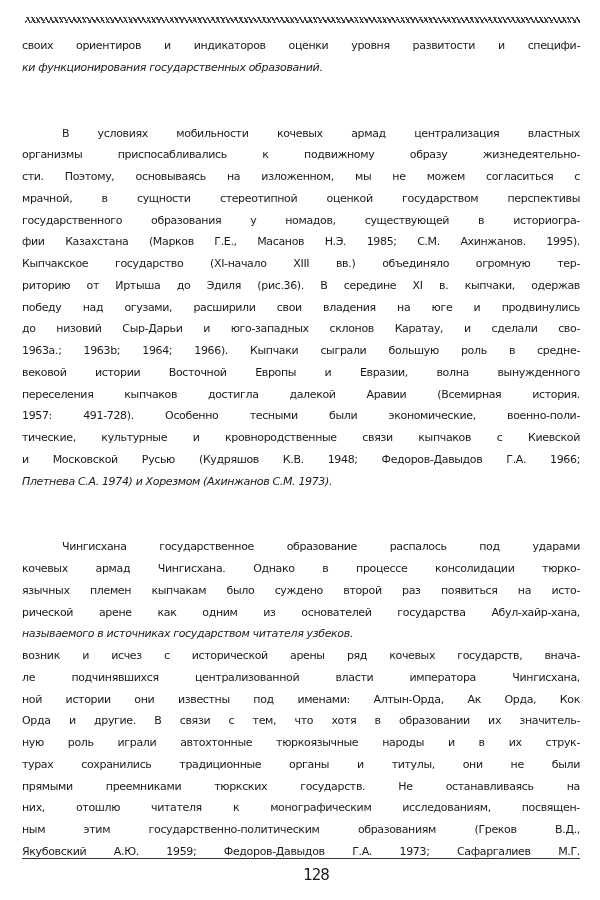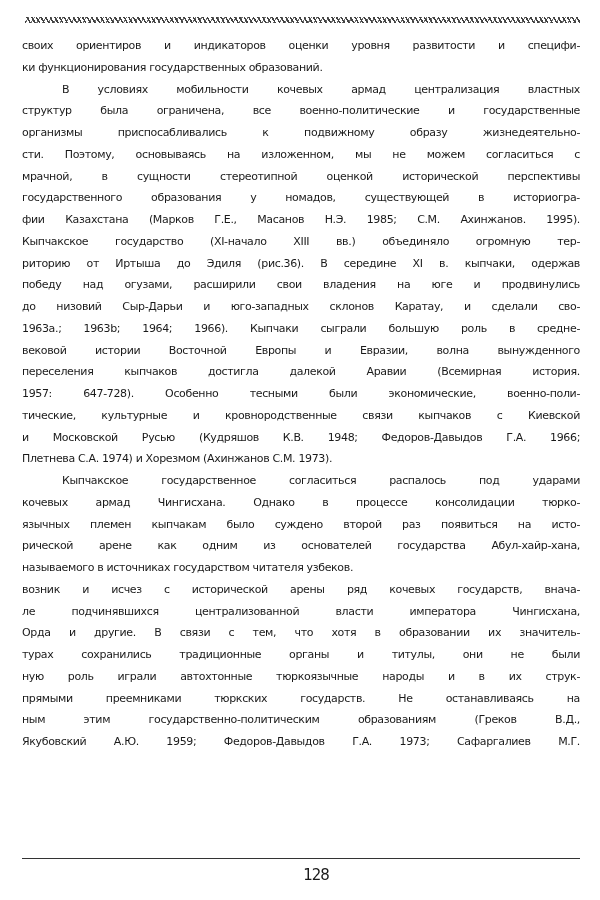--- a/index.html
+++ b/index.html
@@ -10,68 +10,69 @@
         repeating-linear-gradient(60deg, #222 0 1.5px, transparent 1.5px 4px),
         repeating-linear-gradient(-60deg, #555 0 1px, transparent 1px 5px);
       opacity: 0.85;
     }
     .text-block {
       position: absolute; left: 22px; top: 35px; width: 558px;
       font-size: 11px; line-height: 21.75px; letter-spacing: -0.35px;
       text-align: justify; hyphens: manual;
     }
     .line { display: block; white-space: nowrap; text-align: justify; text-align-last: justify; }
-    .line.last { text-align-last: left; }
-    .line.indent { padding-left: 40px; }
+    .line.last { text-align-last: left; font-style: italic; }
+    .line.indent { padding-left: 40px; margin-top: 44px; }
     .footer-rule { position: absolute; left: 22px; top: 858px; width: 558px; height: 1px; background: #333; }
     .page-number { position: absolute; left: 16px; width: 600px; top: 866px; text-align: center; font-size: 15px; letter-spacing: -1px; }
   </style>
 </head>
 <body>
 
 <div>
   <div class="ornament"></div>
   <div class="text-block" id="text-block">
       <div>
         <span class="line">своих ориентиров и индикаторов оценки уровня развитости и специфи-</span>
         <span class="line last">ки функционирования государственных образований.</span>
       </div>
       <div>
         <span class="line indent">В условиях мобильности кочевых армад централизация властных</span>
-        <span class="line">структур была ограничена, все военно-политические и государственные</span>
         <span class="line">организмы приспосабливались к подвижному образу жизнедеятельно-</span>
         <span class="line">сти. Поэтому, основываясь на изложенном, мы не можем согласиться с</span>
-        <span class="line">мрачной, в сущности стереотипной оценкой исторической перспективы</span>
+        <span class="line">мрачной, в сущности стереотипной оценкой государством перспективы</span>
         <span class="line">государственного образования у номадов, существующей в историогра-</span>
         <span class="line">фии Казахстана (Марков Г.Е., Масанов Н.Э. 1985; С.М. Ахинжанов. 1995).</span>
         <span class="line">Кыпчакское государство (XI-начало XIII вв.) объединяло огромную тер-</span>
         <span class="line">риторию от Иртыша до Эдиля (рис.36). В середине XI в. кыпчаки, одержав</span>
         <span class="line">победу над огузами, расширили свои владения на юге и продвинулись</span>
         <span class="line">до низовий Сыр-Дарьи и юго-западных склонов Каратау, и сделали сво-</span>
         <span class="line">1963а.; 1963b; 1964; 1966). Кыпчаки сыграли большую роль в средне-</span>
         <span class="line">вековой истории Восточной Европы и Евразии, волна вынужденного</span>
         <span class="line">переселения кыпчаков достигла далекой Аравии (Всемирная история.</span>
-        <span class="line">1957: 647-728). Особенно тесными были экономические, военно-поли-</span>
+        <span class="line">1957: 491-728). Особенно тесными были экономические, военно-поли-</span>
         <span class="line">тические, культурные и кровнородственные связи кыпчаков с Киевской</span>
         <span class="line">и Московской Русью (Кудряшов К.В. 1948; Федоров-Давыдов Г.А. 1966;</span>
         <span class="line last">Плетнева С.А. 1974) и Хорезмом (Ахинжанов С.М. 1973).</span>
       </div>
       <div>
-        <span class="line indent">Кыпчакское государственное согласиться распалось под ударами</span>
+        <span class="line indent">Чингисхана государственное образование распалось под ударами</span>
         <span class="line">кочевых армад Чингисхана. Однако в процессе консолидации тюрко-</span>
         <span class="line">язычных племен кыпчакам было суждено второй раз появиться на исто-</span>
         <span class="line">рической арене как одним из основателей государства Абул-хайр-хана,</span>
         <span class="line last">называемого в источниках государством читателя узбеков.</span>
       </div>
       <div>
         <span class="line">возник и исчез с исторической арены ряд кочевых государств, внача-</span>
         <span class="line">ле подчинявшихся централизованной власти императора Чингисхана,</span>
+        <span class="line">ной истории они известны под именами: Алтын-Орда, Ак Орда, Кок</span>
         <span class="line">Орда и другие. В связи с тем, что хотя в образовании их значитель-</span>
+        <span class="line">ную роль играли автохтонные тюркоязычные народы и в их струк-</span>
         <span class="line">турах сохранились традиционные органы и титулы, они не были</span>
-        <span class="line">ную роль играли автохтонные тюркоязычные народы и в их струк-</span>
         <span class="line">прямыми преемниками тюркских государств. Не останавливаясь на</span>
+        <span class="line">них, отошлю читателя к монографическим исследованиям, посвящен-</span>
         <span class="line">ным этим государственно-политическим образованиям (Греков В.Д.,</span>
         <span class="line">Якубовский А.Ю. 1959; Федоров-Давыдов Г.А. 1973; Сафаргалиев М.Г.</span>
       </div>
     </div>
   <div class="footer-rule"></div>
   <div class="page-number">128</div>
 </div>
 
 </body></html>

